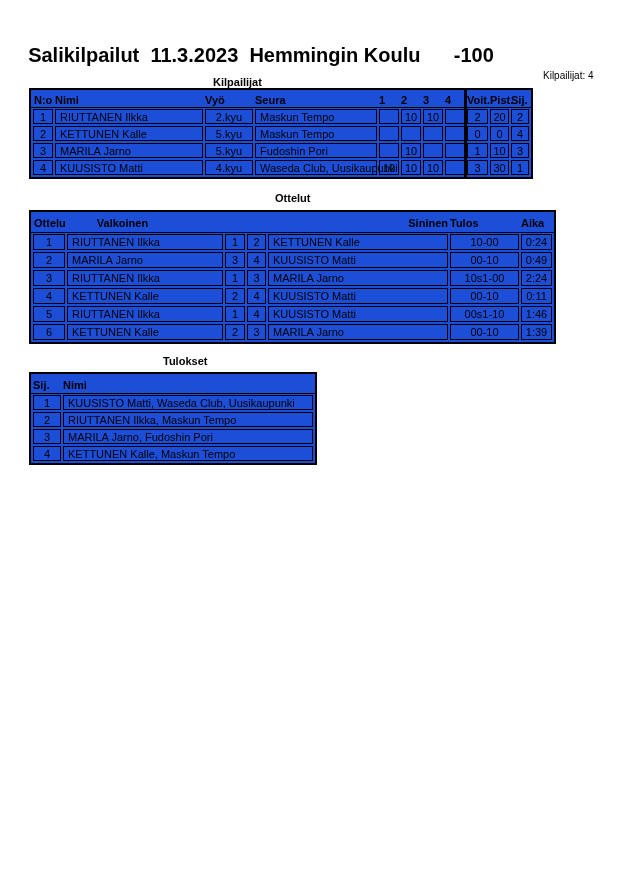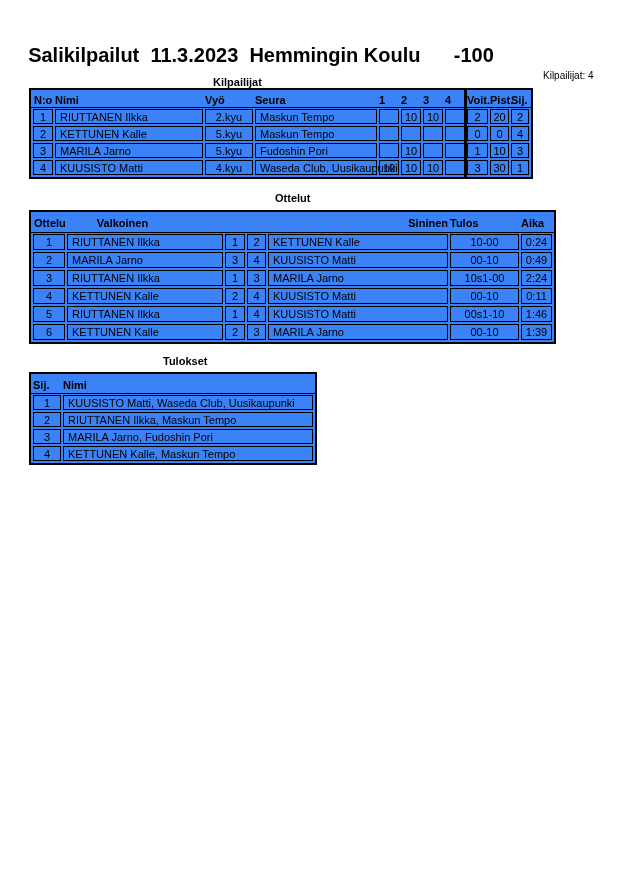--- a/index.html
+++ b/index.html
@@ -15,21 +15,21 @@
   .note{
     position:absolute;top:70px;left:543px;font-size:10px;
   }
   .section-label{
     position:absolute;font-size:11px;font-weight:bold;white-space:nowrap;
   }
   .lab-kilp{left:213px;top:76px;}
   .lab-ott{left:275px;top:192px;}
   .lab-tul{left:151px;top:355px;margin-left:12px;}
   .twrap{
-    position:absolute;border:2px solid #000;background:#3b82f6;
+    position:absolute;border:2px solid #000;background:#1d4ed8;
   }
   .t1{left:29px;top:88px;}
   .t2{left:29px;top:210px;}
   .t3{left:29px;top:372px;}
   table{
     border-collapse:separate;border-spacing:2px;table-layout:fixed;
   }
   .t1 table{width:500px;}
   .t2 table{width:523px;}
   .t3 table{width:284px;}

